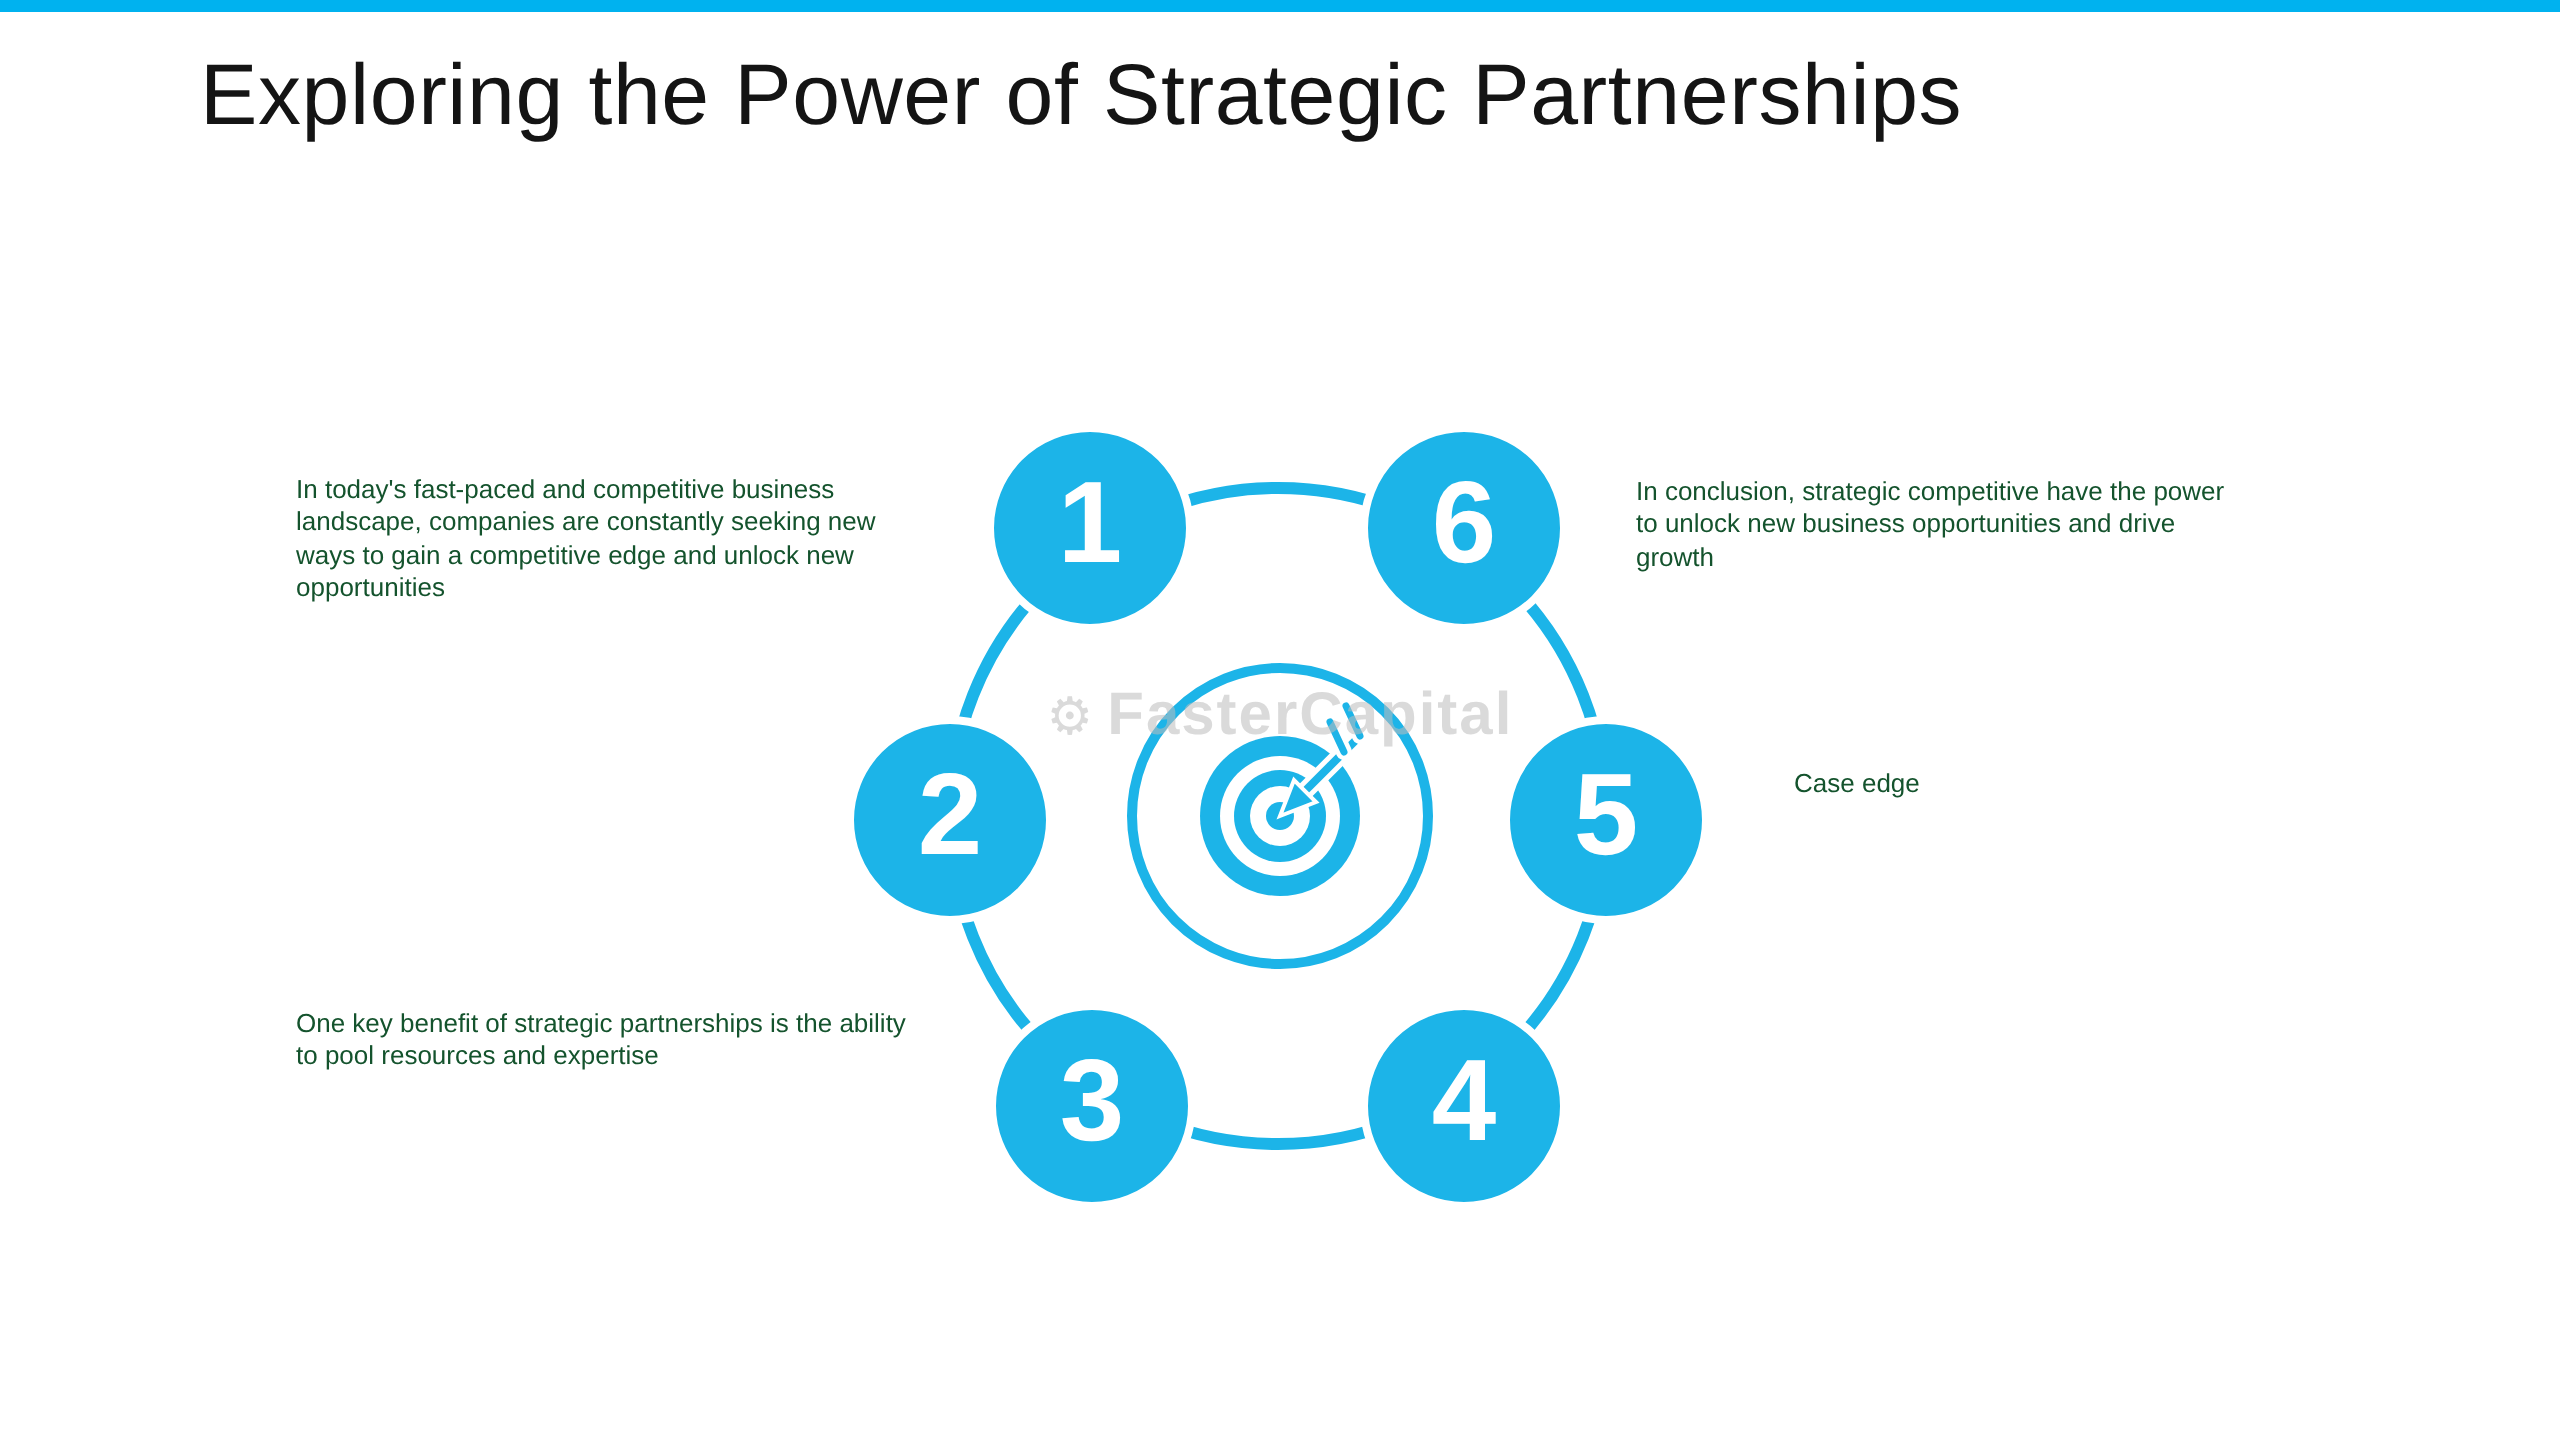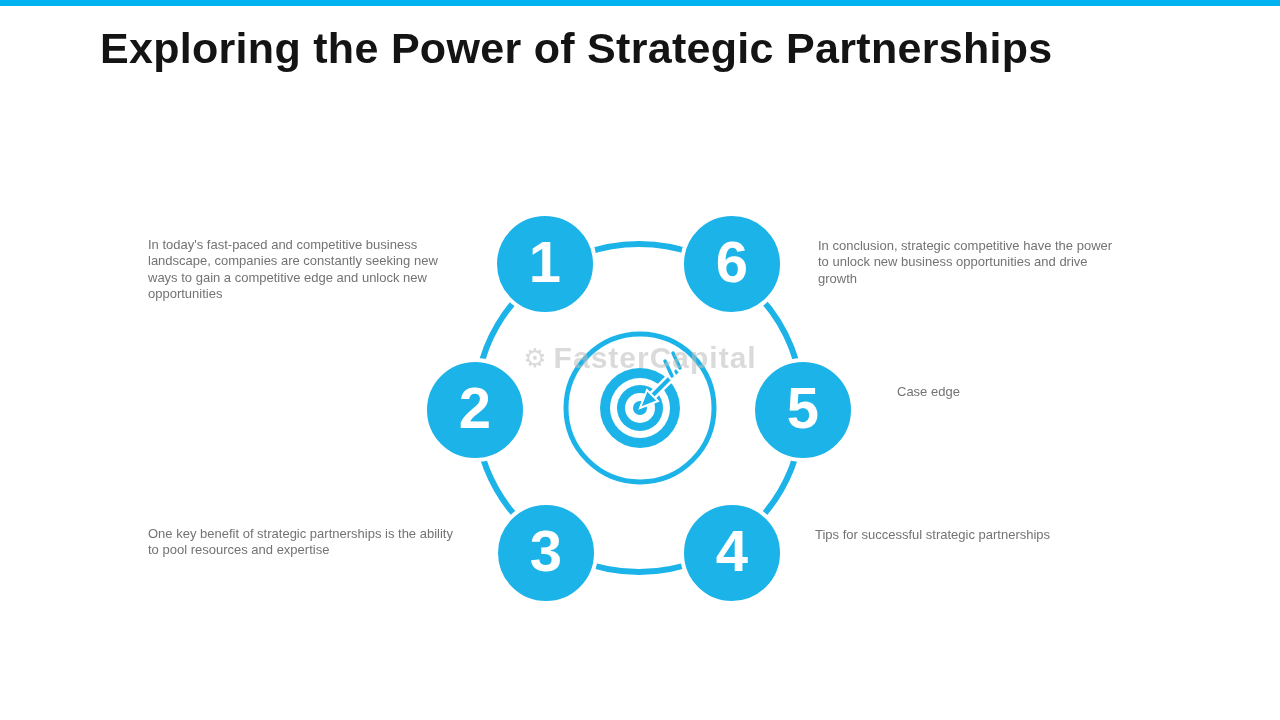--- a/index.html
+++ b/index.html
@@ -18,21 +18,21 @@
     position: absolute;
     top: 0; left: 0;
     width: 100%; height: 6px;
     background: #00b2ef;
   }
 
   .title {
     position: absolute;
     left: 100px; top: 24px;
     font-size: 43px;
-    font-weight: 700;
+    font-weight: 400;
     color: #141414;
     letter-spacing: 0.3px;
     white-space: nowrap;
   }
 
   .outer-ring {
     position: absolute;
     left: 472px; top: 241px;
     width: 334px; height: 334px;
     border: 6px solid #1cb4e8;
@@ -84,26 +84,26 @@
   .circle-6 { left: 680px; top: 212px; }
   .circle-2 { left: 423px; top: 358px; }
   .circle-5 { left: 751px; top: 358px; }
   .circle-3 { left: 494px; top: 501px; }
   .circle-4 { left: 680px; top: 501px; }
 
   .step-text {
     position: absolute;
     font-size: 13px;
     line-height: 1.25;
-    color: #737373;
+    color: #14532d;
     z-index: 3;
   }
   .text-1 { left: 148px; top: 237px; width: 312px; }
   .text-2 { left: 68px;  top: 383px; width: 296px; }
-  .text-3 { left: 148px; top: 526px; width: 316px; }
+  .text-3 { left: 148px; top: 504px; width: 316px; }
   .text-4 { left: 815px; top: 527px; width: 300px; }
   .text-5 { left: 897px; top: 384px; width: 220px; }
   .text-6 { left: 818px; top: 238px; width: 304px; }
 </style>
 </head>
 <body>
 
 <div class="slide">
 
   <div class="top-bar"></div>
@@ -149,17 +149,16 @@
     </div>
   <div class="step-circle circle-5">
       <span>5</span>
     </div>
   <div class="step-circle circle-6">
       <span>6</span>
     </div>
 
   <div class="step-text text-1">In today's fast-paced and competitive business landscape, companies are constantly seeking new ways to gain a competitive edge and unlock new opportunities</div>
   <div class="step-text text-3">One key benefit of strategic partnerships is the ability to pool resources and expertise</div>
-  <div class="step-text text-4">Tips for successful strategic partnerships</div>
   <div class="step-text text-5">Case edge</div>
   <div class="step-text text-6">In conclusion, strategic competitive have the power to unlock new business opportunities and drive growth</div>
 
 </div>
 
 </body></html>

